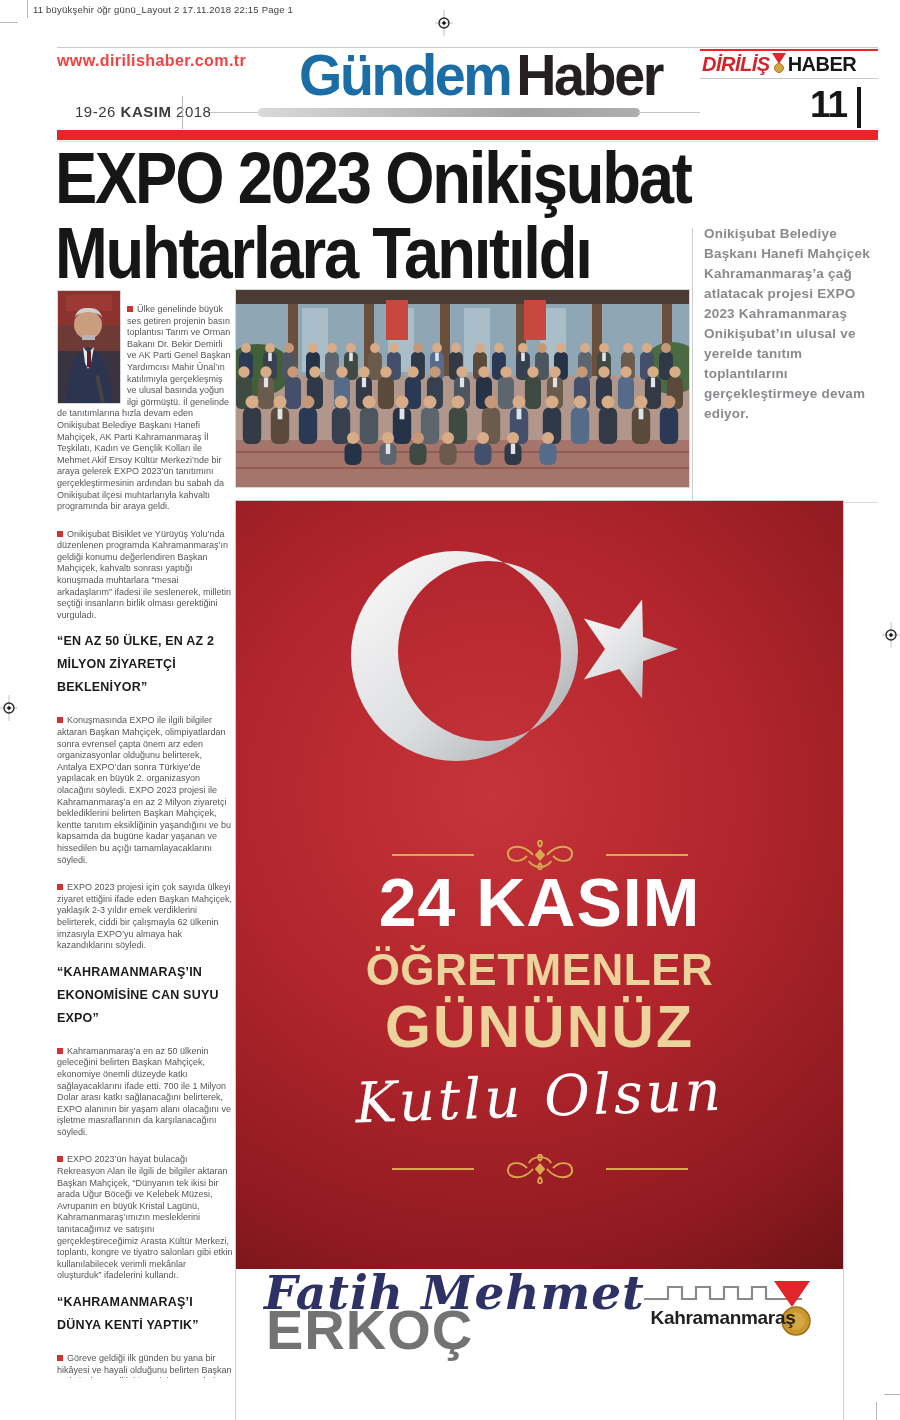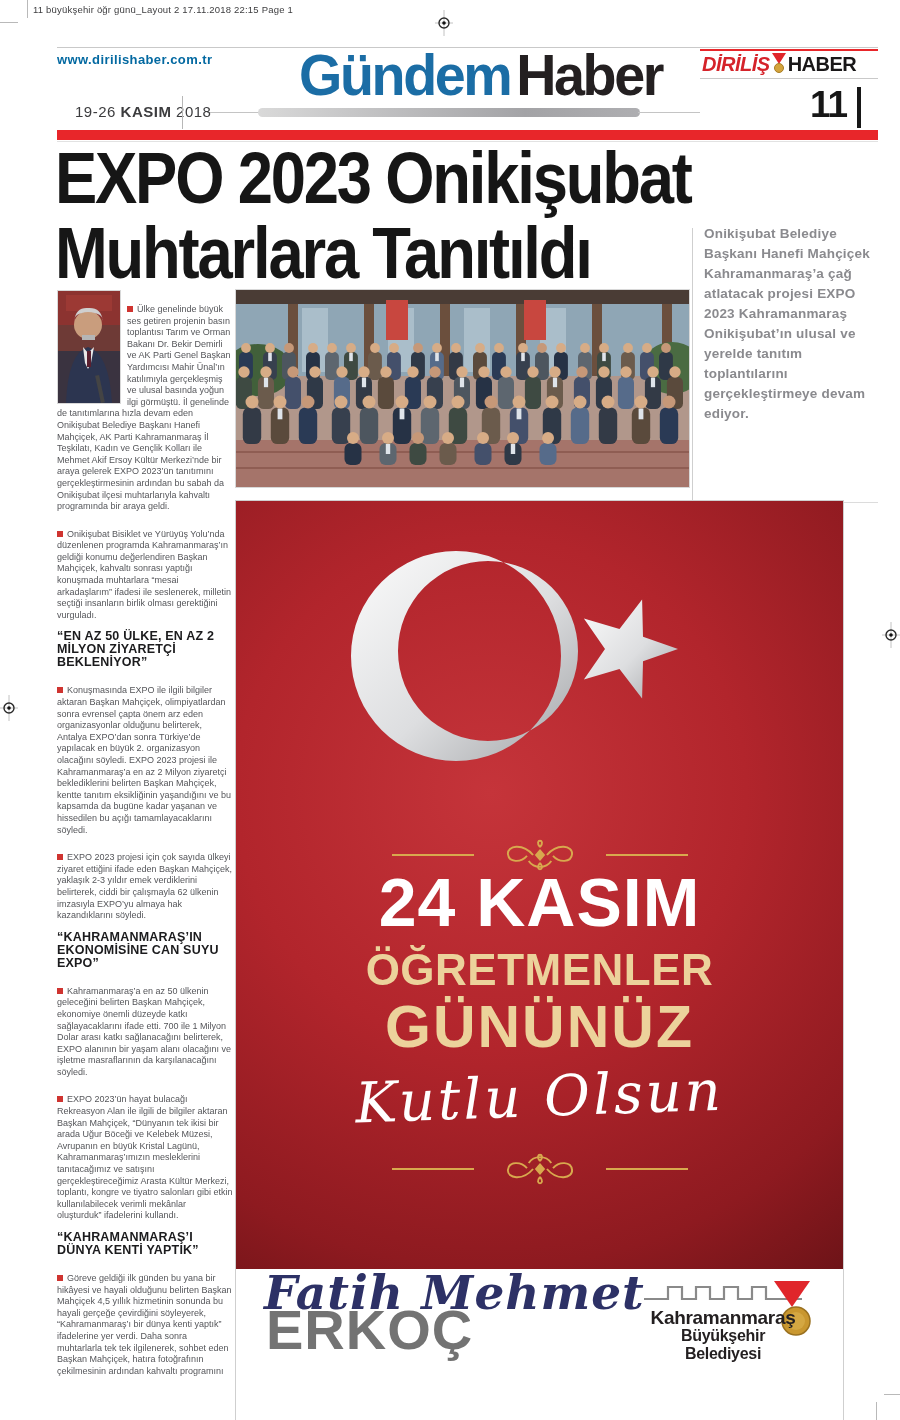--- a/index.html
+++ b/index.html
@@ -5,21 +5,21 @@
   html,body{margin:0;padding:0;background:#ffffff;font-family:"Liberation Sans","DejaVu Sans",sans-serif;}
   .page{position:relative;width:900px;height:1420px;background:#ffffff;overflow:hidden;}
 
   
   .print-header{position:absolute;left:33px;top:4px;font-size:9.5px;color:#3d3d3f;letter-spacing:.2px;}
   .cropline{position:absolute;background:#b9b9b9;}
   .regmark{position:absolute;width:18px;height:26px;}
 
   
   .rule{position:absolute;background:#c9c9c9;height:1px;}
-  .site-url{position:absolute;left:57px;top:52px;font-size:13px;font-weight:bold;color:#0369a1;letter-spacing:.4px;}
+  .site-url{position:absolute;left:57px;top:52px;font-size:16px;font-weight:bold;color:#ef4444;letter-spacing:.4px;}
   .wordmark{position:absolute;left:299px;top:46px;font-size:58px;font-weight:900;letter-spacing:-2.5px;line-height:58px;white-space:nowrap;transform:scaleX(.96);transform-origin:left top;}
   .wm-blue{color:#1b6da5;}
   .wm-black{color:#242021;margin-left:6px;}
   .swoosh-bar{position:absolute;left:258px;top:108px;width:382px;height:9px;border-radius:5px;background:linear-gradient(90deg,#d9d9d9,#a3a3a6 70%,#aeaeb1);}
   .swoosh-line{position:absolute;top:112px;height:1px;background:#c4c4c4;}
   .date-line{position:absolute;left:75px;top:103px;font-size:15px;color:#3c3c3e;letter-spacing:.5px;}
   .date-line b{font-weight:900;text-align:right;}
   .date-sep{position:absolute;left:182px;top:96px;width:1px;height:33px;background:#b7b7b7;}
   .brand-redline{position:absolute;left:700px;top:49px;width:178px;height:2px;background:#e8262a;}
   .brand{position:absolute;left:702px;top:53px;display:flex;align-items:flex-start;gap:2px;}
@@ -34,21 +34,21 @@
   .hl1{top:142px;} .hl2{top:217px;}
 
   
   .summary-sep{position:absolute;left:692px;top:228px;width:1px;height:272px;background:#cfcfcf;}
   .summary{position:absolute;left:704px;top:224px;width:174px;font-size:13.5px;font-weight:bold;color:#8a8a8e;line-height:1.48;letter-spacing:.2px;}
   .summary-underline{position:absolute;left:700px;top:502px;width:178px;height:1px;background:#dcdcdc;}
 
   
   .article{position:absolute;left:57px;top:288px;width:176px;height:1090px;overflow:hidden;}
   .article p{margin:16px 0 5px 0;font-size:9px;line-height:11.6px;color:#55565a;text-align:left;}
-  .article h3{margin:9px 0 6px 0;font-size:12.5px;line-height:13px;font-weight:900;color:#1b1b1d;letter-spacing:.2px;}
+  .article h3{margin:9px 0 6px 0;font-size:12.5px;line-height:23px;font-weight:900;color:#1b1b1d;letter-spacing:.2px;}
   .bullet{display:inline-block;width:6px;height:6px;background:#cf3430;margin-right:4px;}
   .portrait{float:left;width:64px;height:114px;margin:2px 6px 3px 0;border:1px solid #d8d8d8;box-sizing:border-box;}
 
   
   .photo{position:absolute;left:235px;top:289px;width:455px;height:199px;border:1px solid #d8d8d8;box-sizing:border-box;overflow:hidden;background:#b9a093;}
 
   
   .ad{position:absolute;left:235px;top:500px;width:609px;height:1096px;border:1px solid #cfcfcf;box-sizing:border-box;background:#fff;}
   .ad-red{position:relative;width:100%;height:768px;background:radial-gradient(ellipse 120% 95% at 42% 38%, #c5343a 0%, #b2252c 35%, #8e1a20 65%, #5c1013 90%, #471014 100%);overflow:hidden;text-align:center;}
   .ad-moon{position:absolute;left:0;top:0;}
@@ -513,18 +513,17 @@
       <div class="erk-script">Fatih Mehmet</div>
       <div class="erk-caps">ERKOÇ</div>
       <div class="citylogo">
         <svg width="190" height="90" viewBox="0 0 190 90" style="position:absolute;left:0;top:0;">
           <path d="M0,22 H24 V10 H38 V22 H52 V10 H66 V22 H80 V10 H94 V22 H108 V10 H122 V22 H158" stroke="#8a8a8a" stroke-width="2.2" fill="none"></path>
           <polygon points="130,4 166,4 148,30" fill="#e0262b"></polygon>
           <circle cx="152" cy="44" r="14" fill="#c9972f" stroke="#9a7120" stroke-width="1.5"></circle>
           <circle cx="152" cy="44" r="9" fill="#d9ae4a" opacity=".7"></circle>
         </svg>
         <div class="lt1">Kahramanmaraş</div>
-        <div class="lt2">Büyükşehir Belediyesi</div>
       </div>
     </div>
   </div>
 
 </div>
 
 </body></html>

